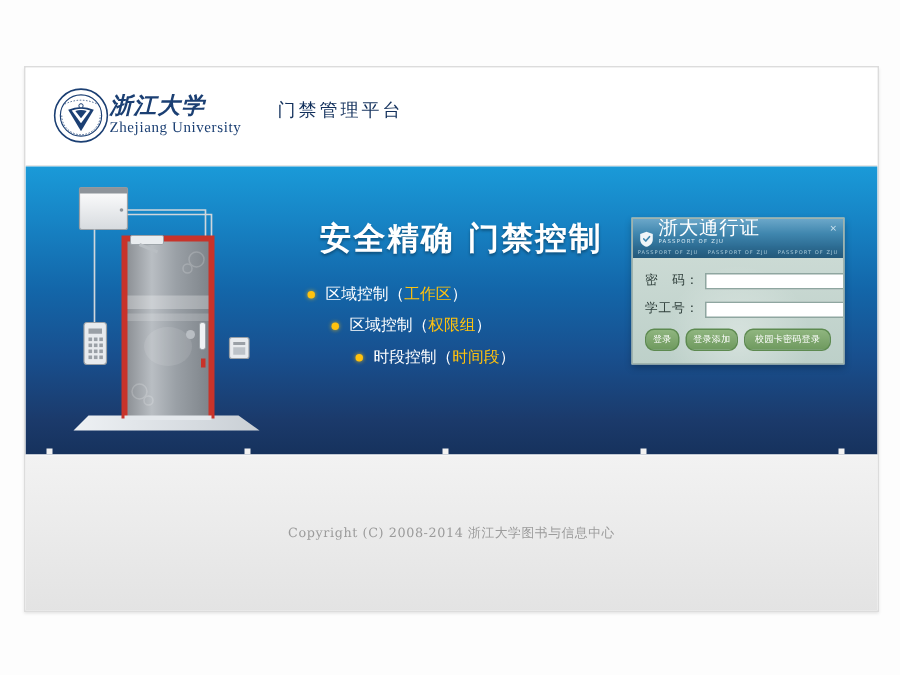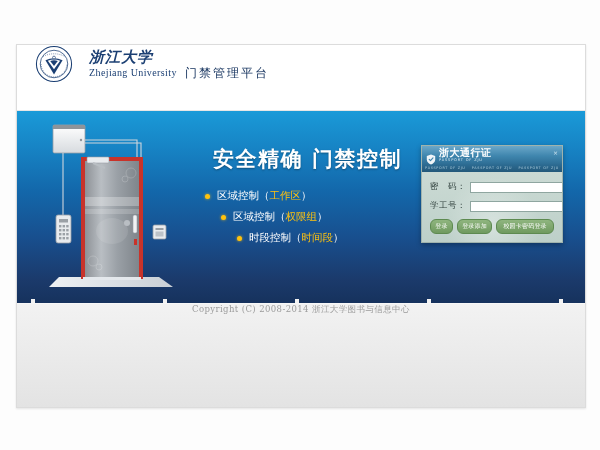--- a/index.html
+++ b/index.html
@@ -35,24 +35,24 @@
   
   .header {
     position: relative;
     height: 65px;
     background: #ffffff;
     border-bottom: 1px solid #e6e6e6;
   }
   .logo-wrap {
     position: absolute;
     left: 18px;
-    top: 0;
-    display: flex;
-    align-items: center;
-    gap: 16px;
+    top: 13px;
+    display: flex;
+    align-items: center;
+    gap: 0;
   }
   .logo-emblem {
     width: 38px; height: 38px;
     flex: 0 0 38px;
   }
   .logo-word {
     display: flex;
     flex-direction: column;
     justify-content: center;
     line-height: 1;
@@ -183,22 +183,22 @@
     width: 10px; height: 11px;
     flex: 0 0 10px;
     margin-right: 3px;
   }
   .lp-titletext {
     display: flex;
     flex-direction: column;
     line-height: 1;
   }
   .lp-title-cn {
-    font-size: 10px;
-    font-weight: bold;
+    font-size: 13px;
+    font-weight: normal;
     color: #ffffff;
     letter-spacing: 0.5px;
     white-space: nowrap;
   }
   .lp-title-en {
     font-size: 3.6px;
     color: #d6e8f2;
     letter-spacing: 0.8px;
     margin-top: 1px;
     white-space: nowrap;
@@ -280,20 +280,21 @@
 
   
   .footer {
     position: relative;
     height: 104px;
     background: linear-gradient(180deg,#f2f2f2 0%, #e3e3e3 100%);
     border-top: 1px solid #f7f7f7;
     display: flex;
     flex-direction: column;
     align-items: center;
+    justify-content: center;
     gap: 13px;
   }
   .foot-line {
     font-family: "DejaVu Serif", "Liberation Serif", serif;
     font-size: 8.5px;
     color: #9b9b9b;
     letter-spacing: 0.4px;
     white-space: nowrap;
   }
   .foot-line.strong {

